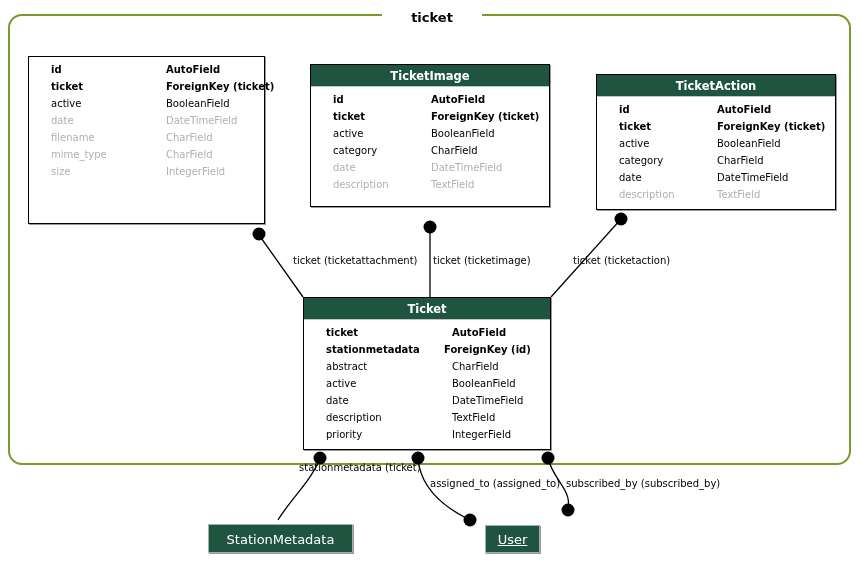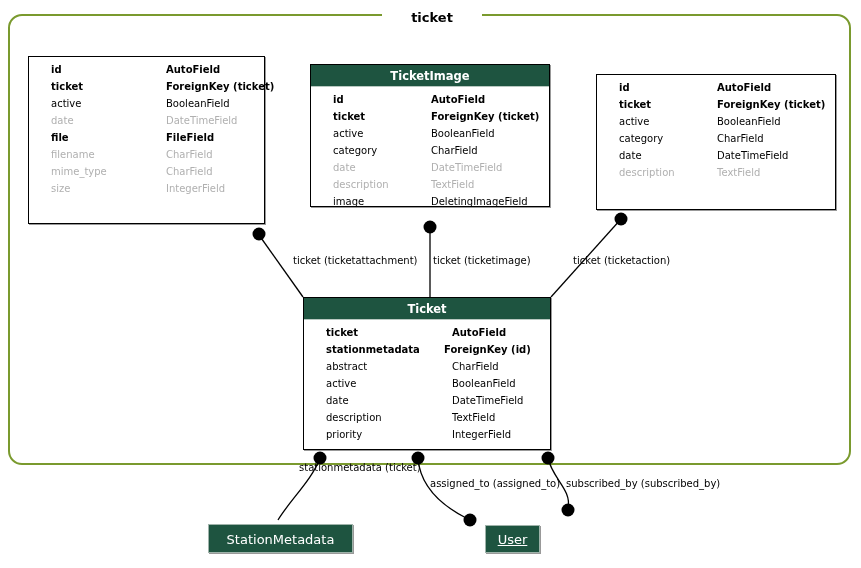--- a/index.html
+++ b/index.html
@@ -168,24 +168,20 @@
         <span class="ftype" style="left:137px;">ForeignKey (ticket)</span>
       </div>
       <div class="row normal">
         <span class="fname">active</span>
         <span class="ftype" style="left:137px;">BooleanField</span>
       </div>
       <div class="row dim">
         <span class="fname">date</span>
         <span class="ftype" style="left:137px;">DateTimeField</span>
       </div>
-      <div class="row bold">
-        <span class="fname">file</span>
-        <span class="ftype" style="left:137px;">FileField</span>
-      </div>
       <div class="row dim">
         <span class="fname">filename</span>
         <span class="ftype" style="left:137px;">CharField</span>
       </div>
       <div class="row dim">
         <span class="fname">mime_type</span>
         <span class="ftype" style="left:137px;">CharField</span>
       </div>
       <div class="row dim">
         <span class="fname">size</span>
@@ -214,28 +210,25 @@
         <span class="ftype" style="left:120px;">CharField</span>
       </div>
       <div class="row dim">
         <span class="fname">date</span>
         <span class="ftype" style="left:120px;">DateTimeField</span>
       </div>
       <div class="row dim">
         <span class="fname">description</span>
         <span class="ftype" style="left:120px;">TextField</span>
       </div>
-      <div class="row normal">
-        <span class="fname">image</span>
-        <span class="ftype" style="left:120px;">DeletingImageField</span>
-      </div>
     </div>
   </div>
 
   <div class="model" style="left:596px; top:74px; width:240px; height:136px;">
+    <div class="model-header">TicketAction</div>
     <div class="model-body">
       <div class="row bold">
         <span class="fname">id</span>
         <span class="ftype" style="left:120px;">AutoField</span>
       </div>
       <div class="row bold">
         <span class="fname">ticket</span>
         <span class="ftype" style="left:120px;">ForeignKey (ticket)</span>
       </div>
       <div class="row normal">

